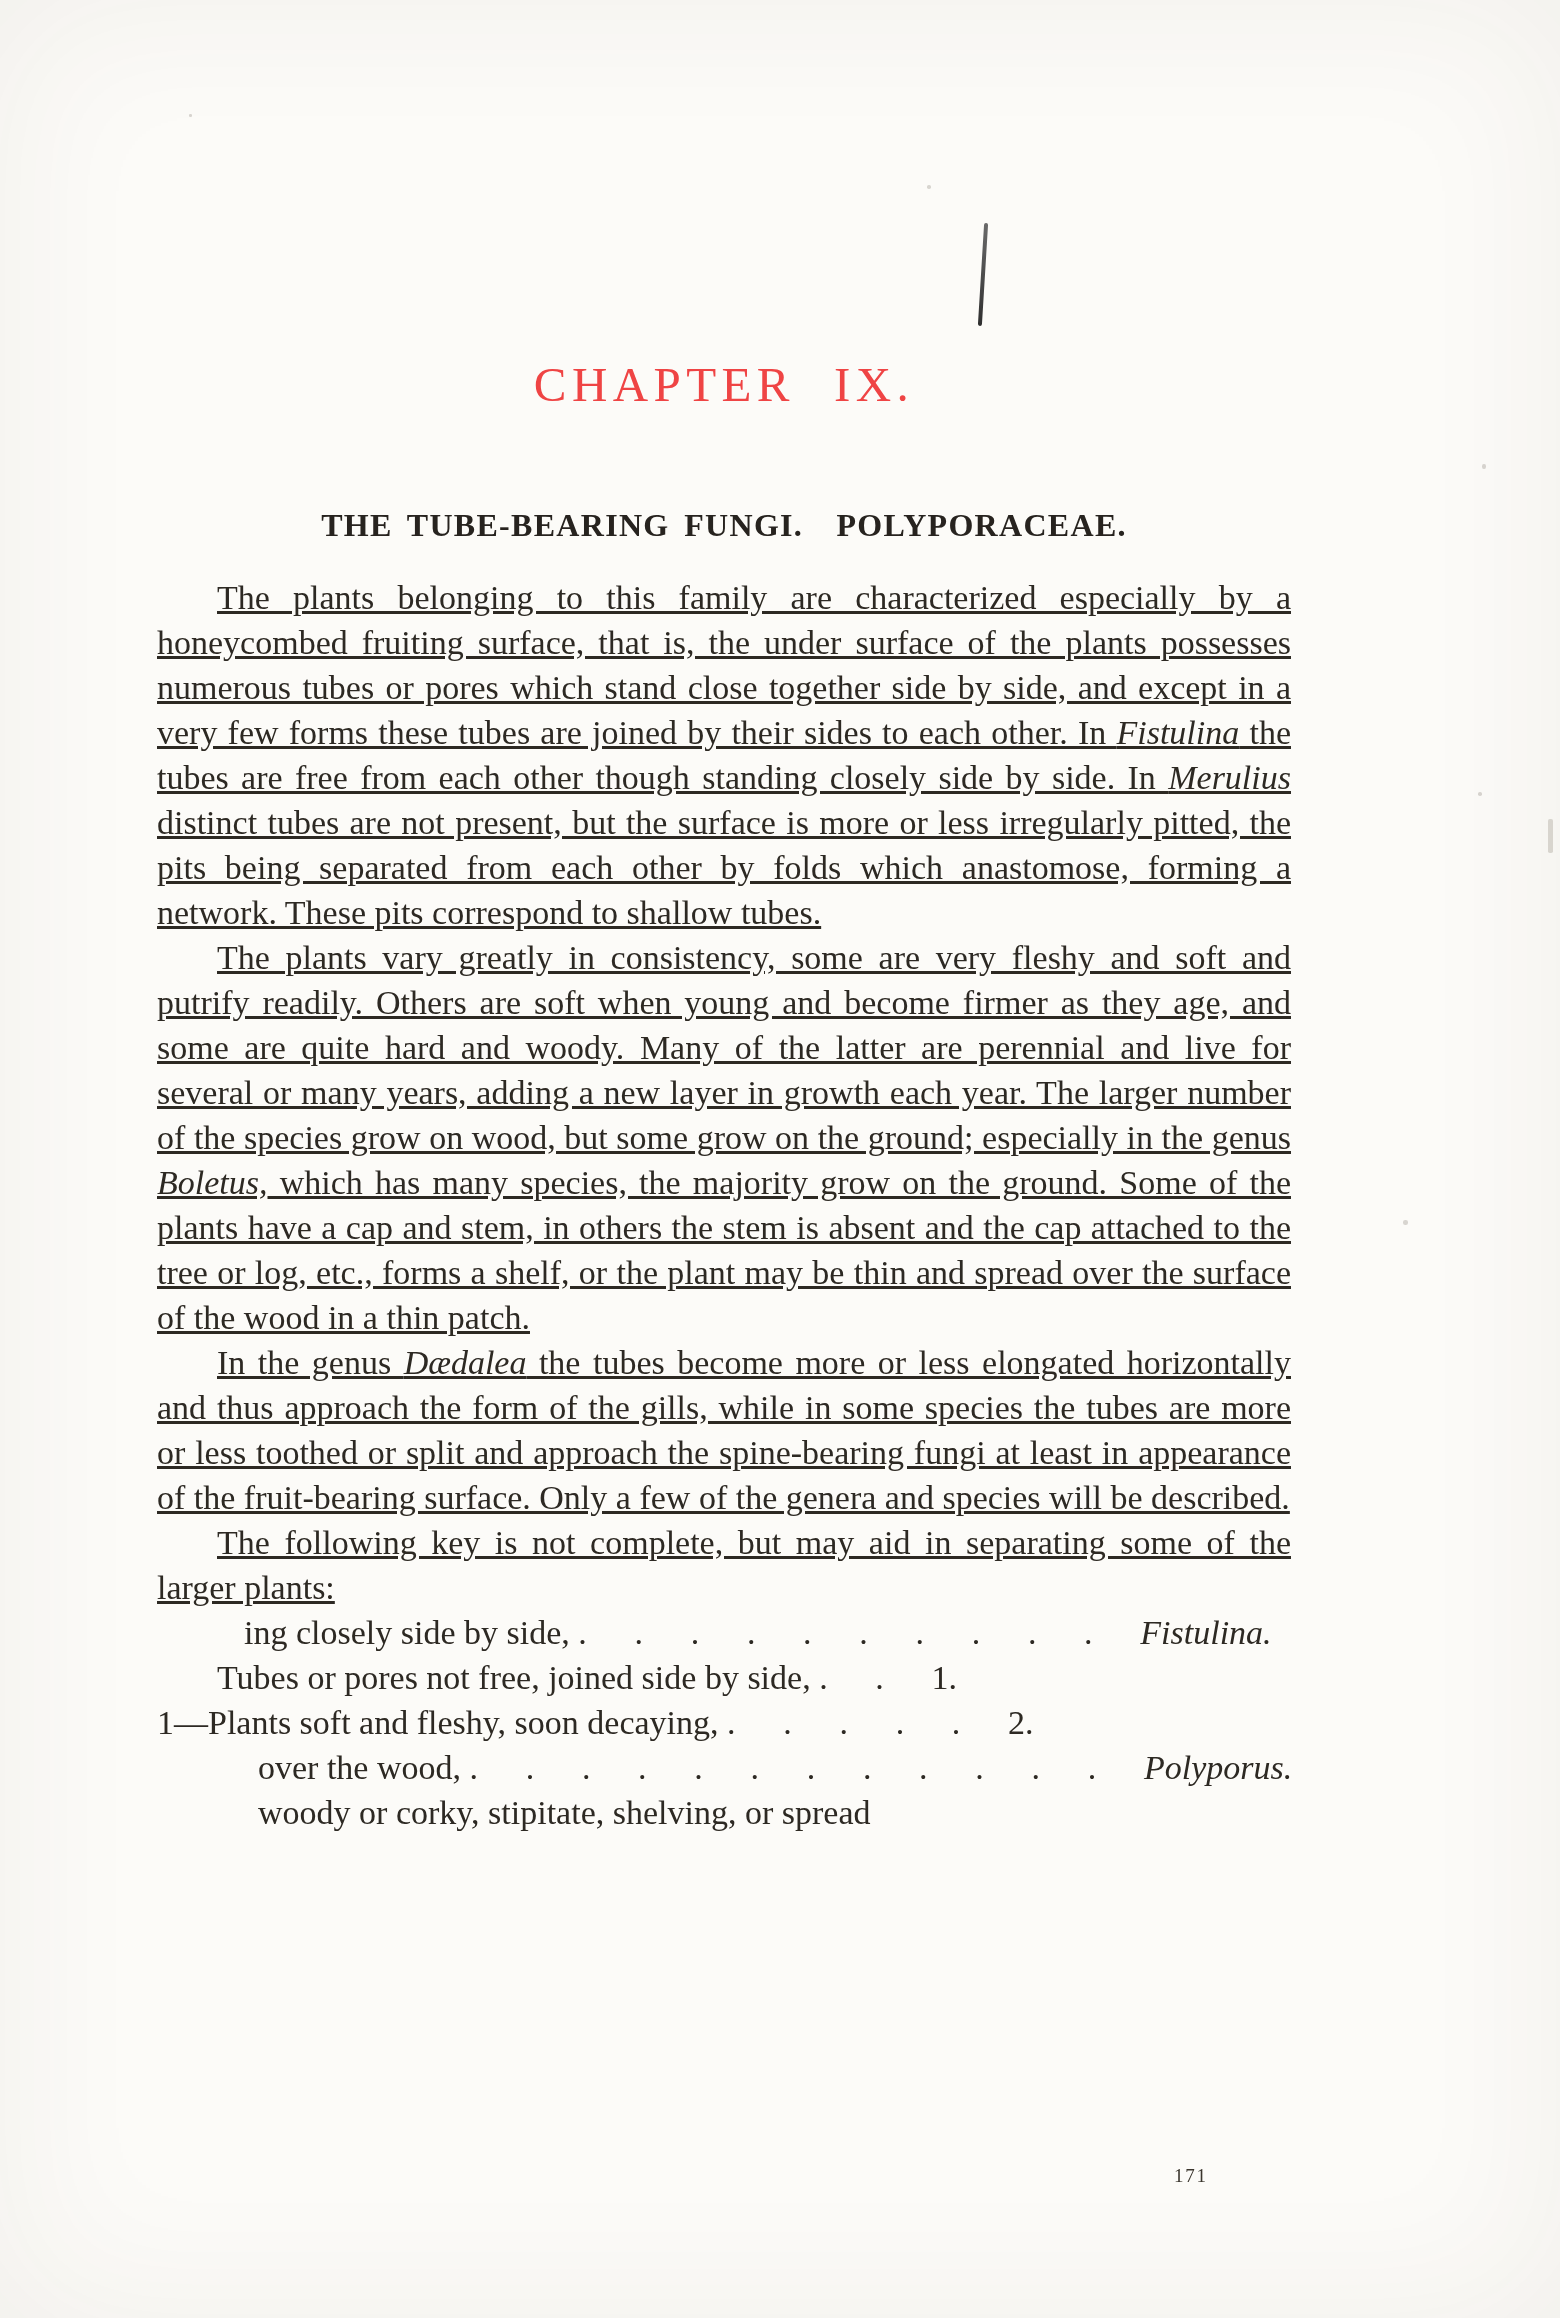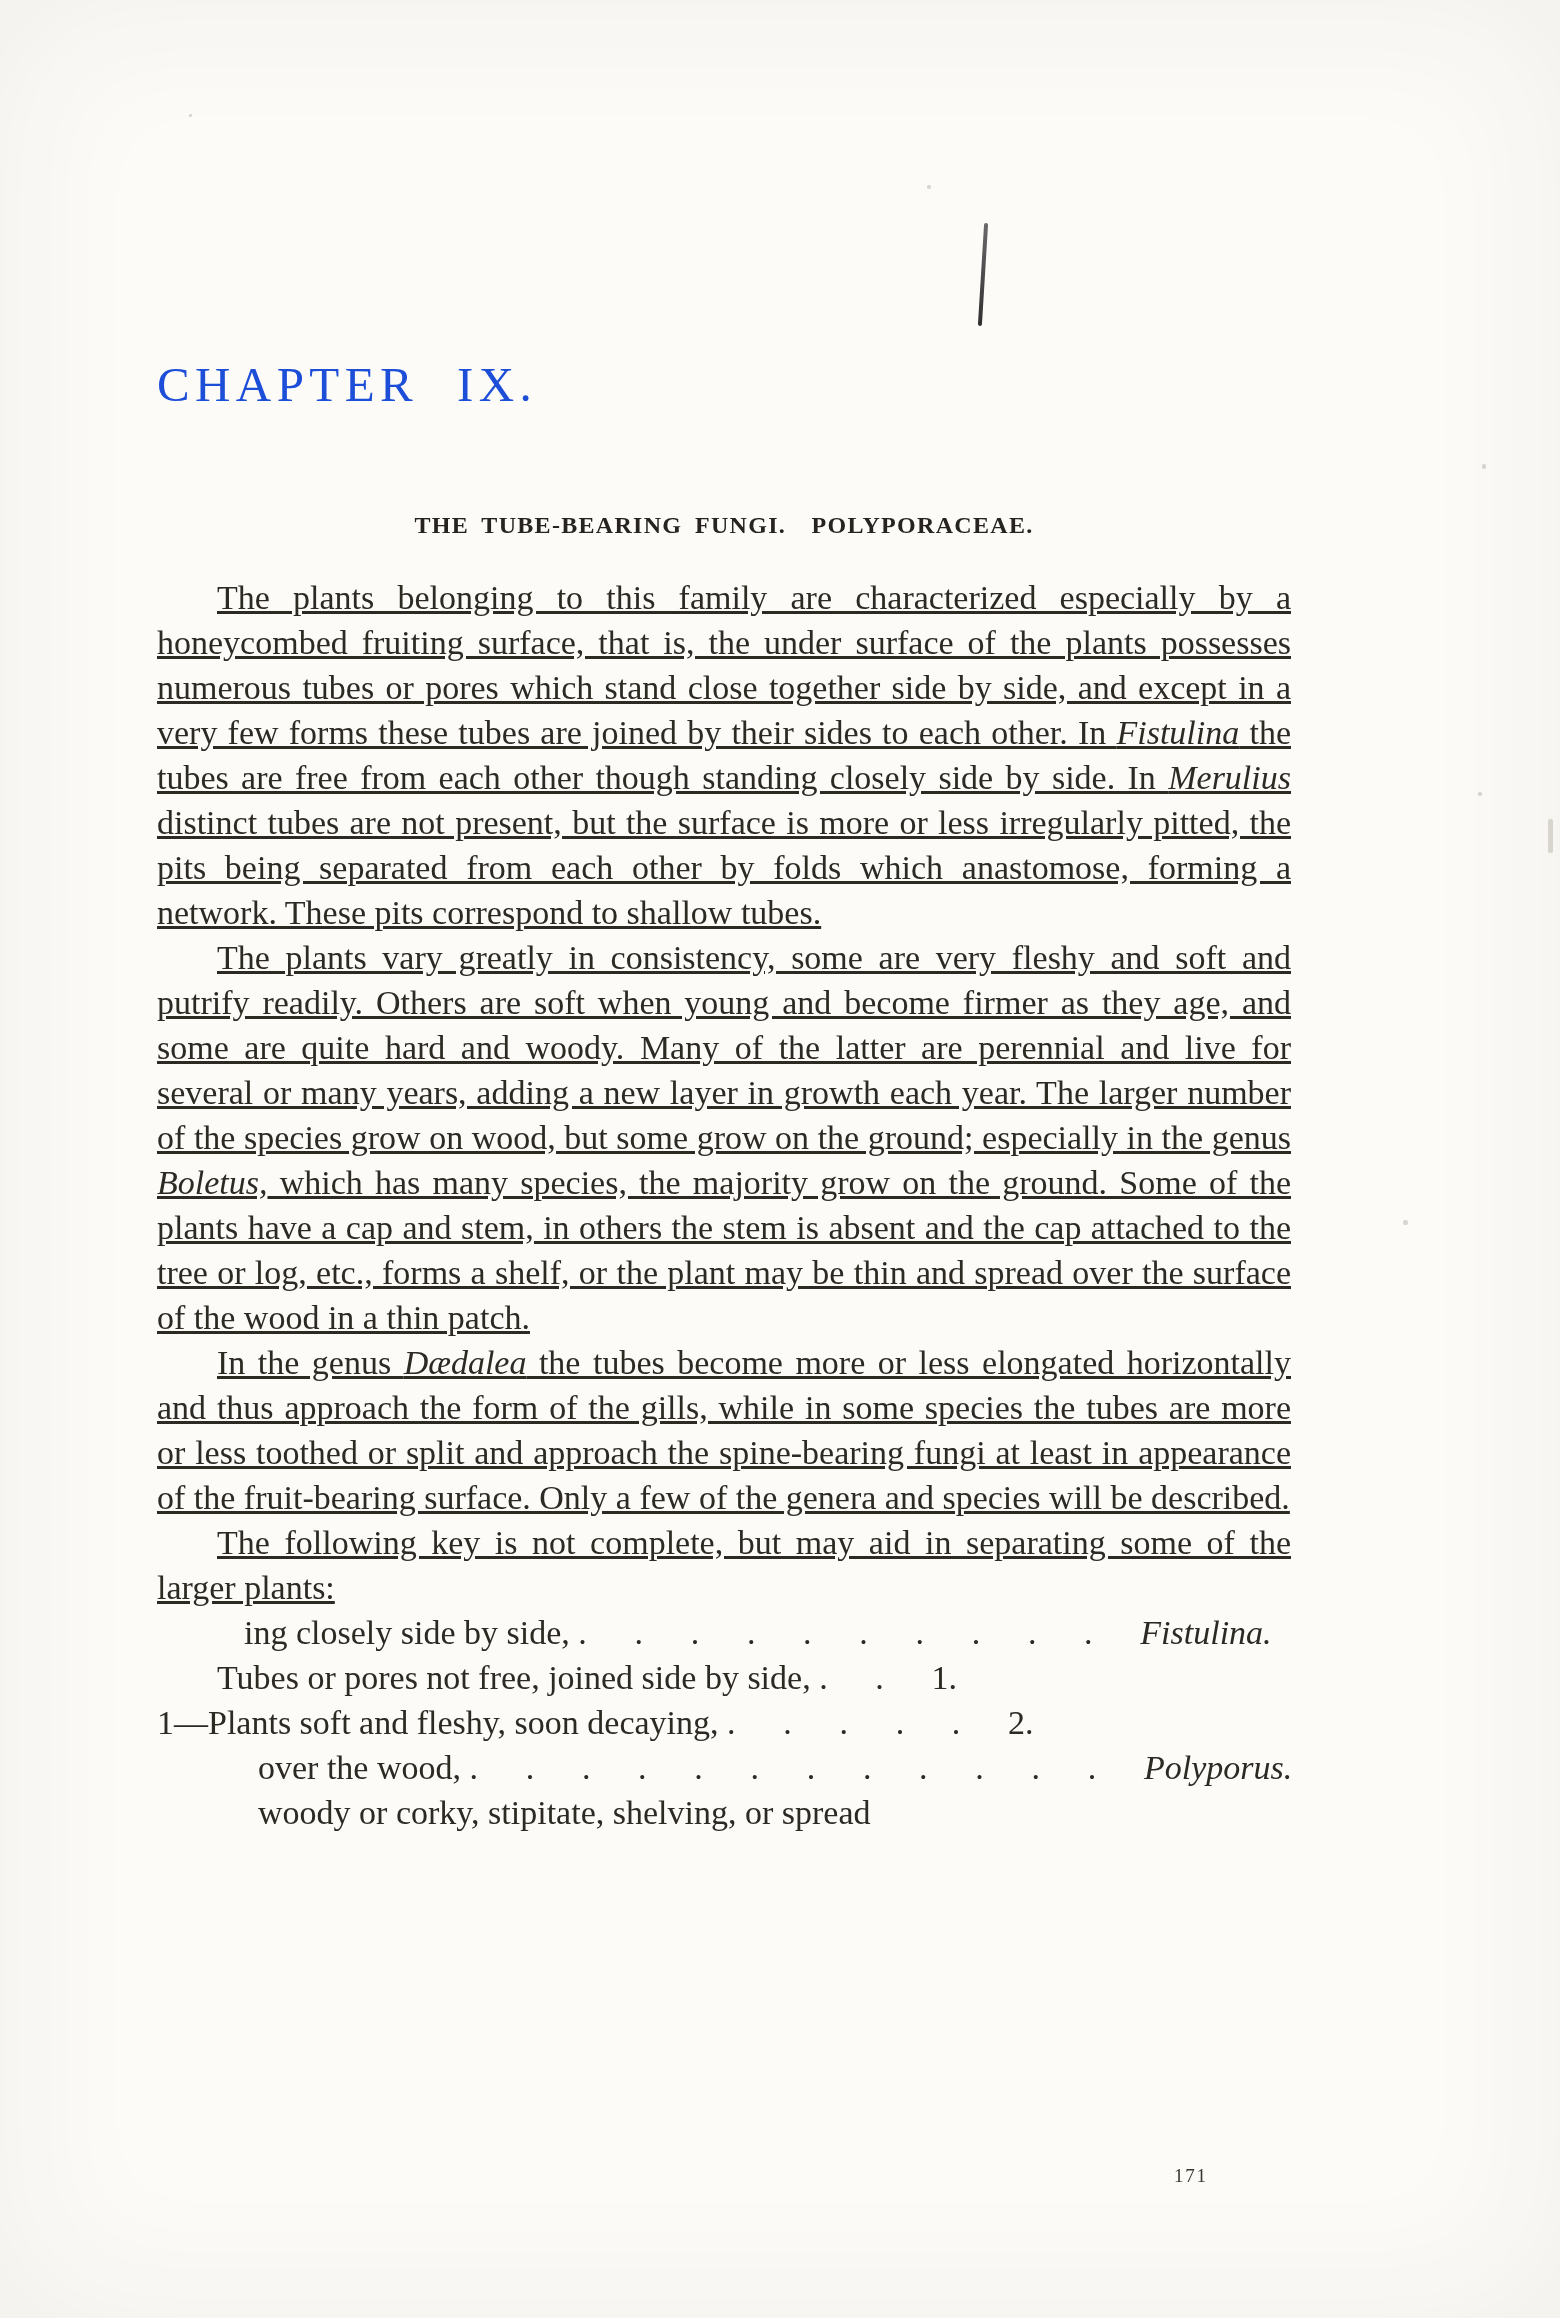--- a/index.html
+++ b/index.html
@@ -13,24 +13,24 @@
   .page {
     position: absolute; inset: 0;
     box-shadow: inset 0 0 161px rgba(70,58,35,0.06);
   }
   .content {
     position: absolute; left: 157px; top: 357px; width: 1134px;
   }
   .chapter-title {
     font-size: 49px; line-height: 55px; font-weight: 400;
     letter-spacing: 5.4px; word-spacing: 21.4px;
-    text-align: left; margin: 0 0 93px 0; color: #1d4ed8;
+    text-align: center; margin: 0 0 93px 0; color: #ef4444;
   }
   .section-heading {
-    font-size: 24px; line-height: 41px; font-weight: 700;
+    font-size: 32px; line-height: 41px; font-weight: 700;
     letter-spacing: 1.3px; word-spacing: 5.4px;
     text-align: center; margin: 0 0 28.5px 0; color: #27231f;
   }
   .body-par {
     font-size: 34px; line-height: 45px; margin: 0;
     text-align: justify; text-indent: 60px; text-decoration: underline;
   }
   .key { font-size: 34px; line-height: 45px; }
   .key-line { white-space: nowrap; }
   .ind0 { padding-left: 0; }

